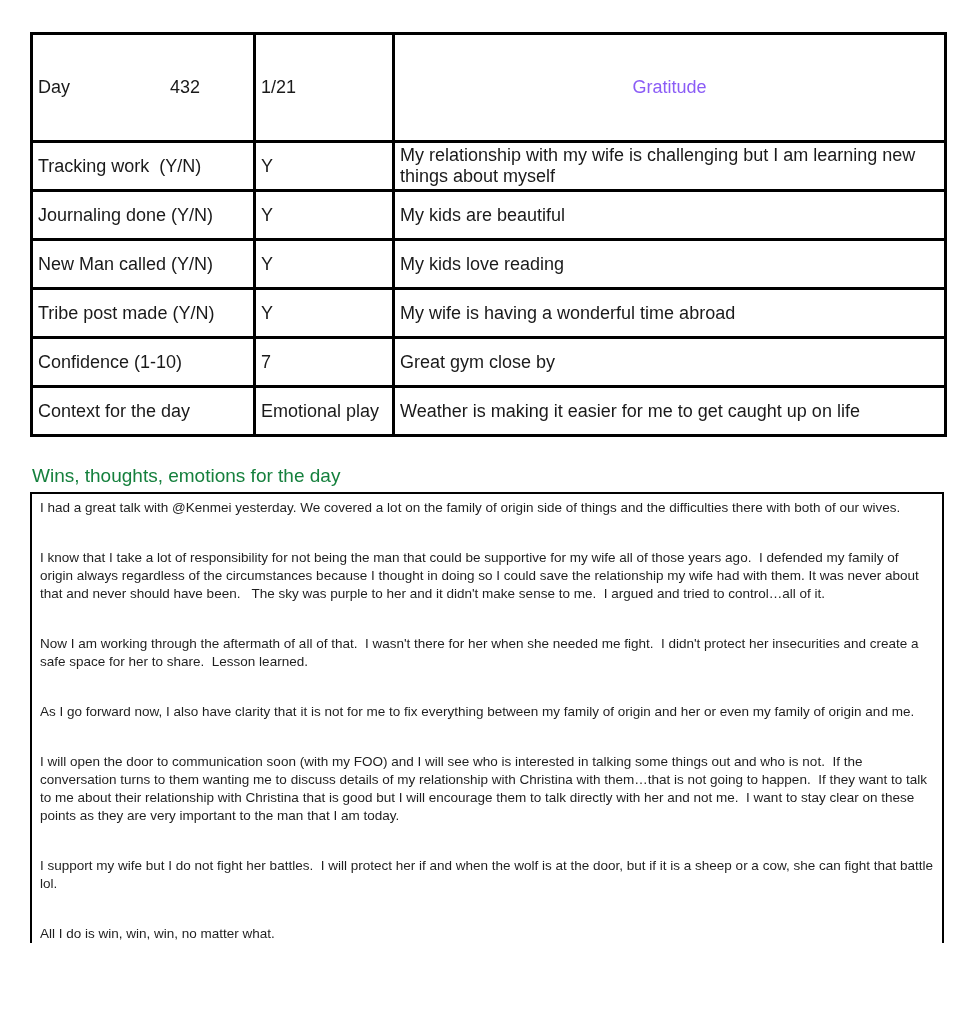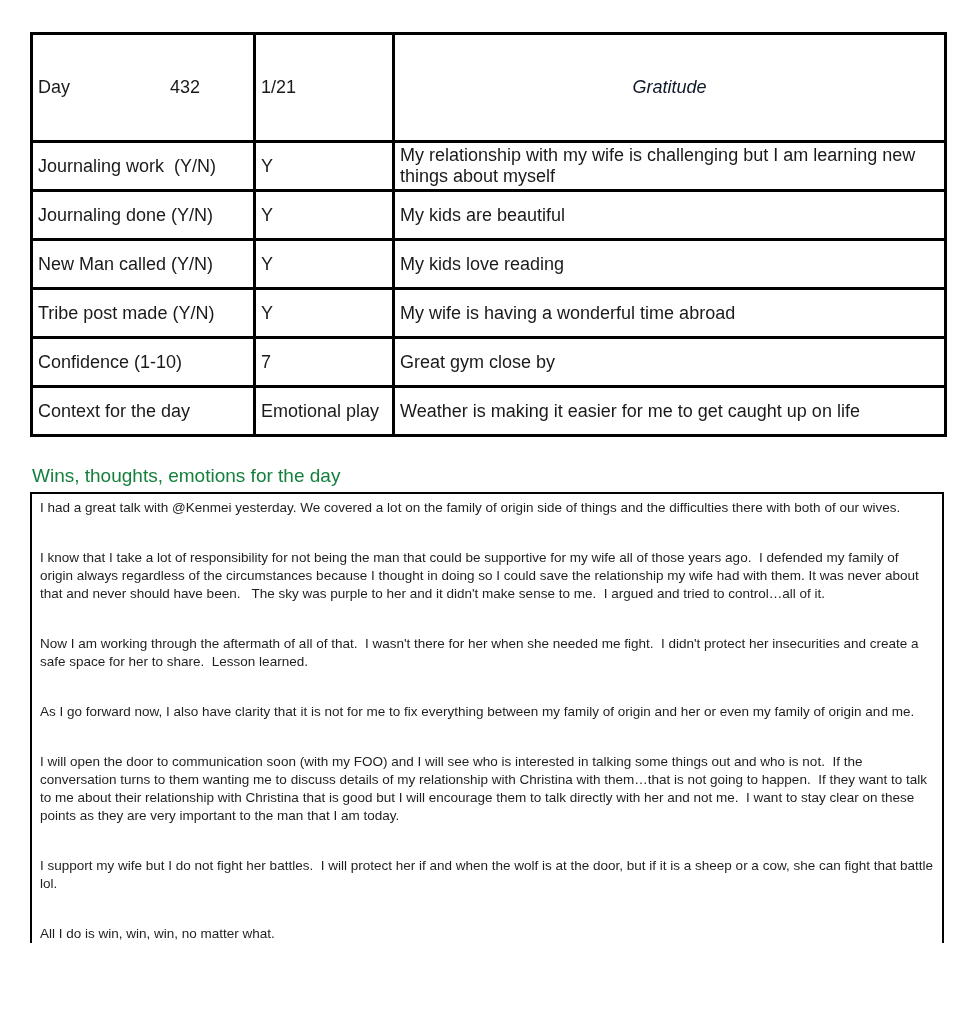--- a/index.html
+++ b/index.html
@@ -30,21 +30,21 @@
     font-size: 18px;
     vertical-align: middle;
     overflow: hidden;
     white-space: pre-wrap;
   }
   td.no-border { border: none; }
   td.center { }
   .day-cell { display: flex; justify-content: space-between; align-items: center; padding-right: 48px; }
   td.gratitude-cell { font-size: 18px; }
   td.gratitude-small { font-size: 12.5px; margin-top: 44px; }
-  td.gratitude-title-cell { text-align: center; font-size: 19px; color: #0f172a; font-style: italic; }
+  td.gratitude-title-cell { text-align: center; font-size: 19px; color: #8b5cf6; }
   tr.behaviors-row td {
     height: 102px;
     vertical-align: top;
     padding: 12px 5px 0 5px;
   }
   .behaviors-title { font-weight: 600; font-size: 18px; margin: 0 0 10px 0; }
   .behaviors-note { font-size: 17.5px; }
 
   
   .wins-title {
@@ -92,21 +92,21 @@
       <td>
         <div class="day-cell">
           <span>Day</span>
           <span>432</span>
         </div>
       </td>
       <td class="center">1/21</td>
       <td class="no-border gratitude-title-cell">Gratitude</td>
     </tr>
     <tr>
-      <td>Journaling work  (Y/N)</td>
+      <td>Tracking work  (Y/N)</td>
       <td class="center">Y</td>
       <td class="gratitude-cell gratitude-small">My relationship with my wife is challenging but I am learning new things about myself</td>
     </tr>
     <tr>
       <td>Journaling done (Y/N)</td>
       <td class="center">Y</td>
       <td class="gratitude-cell">My kids are beautiful</td>
     </tr>
     <tr>
       <td>New Man called (Y/N)</td>

